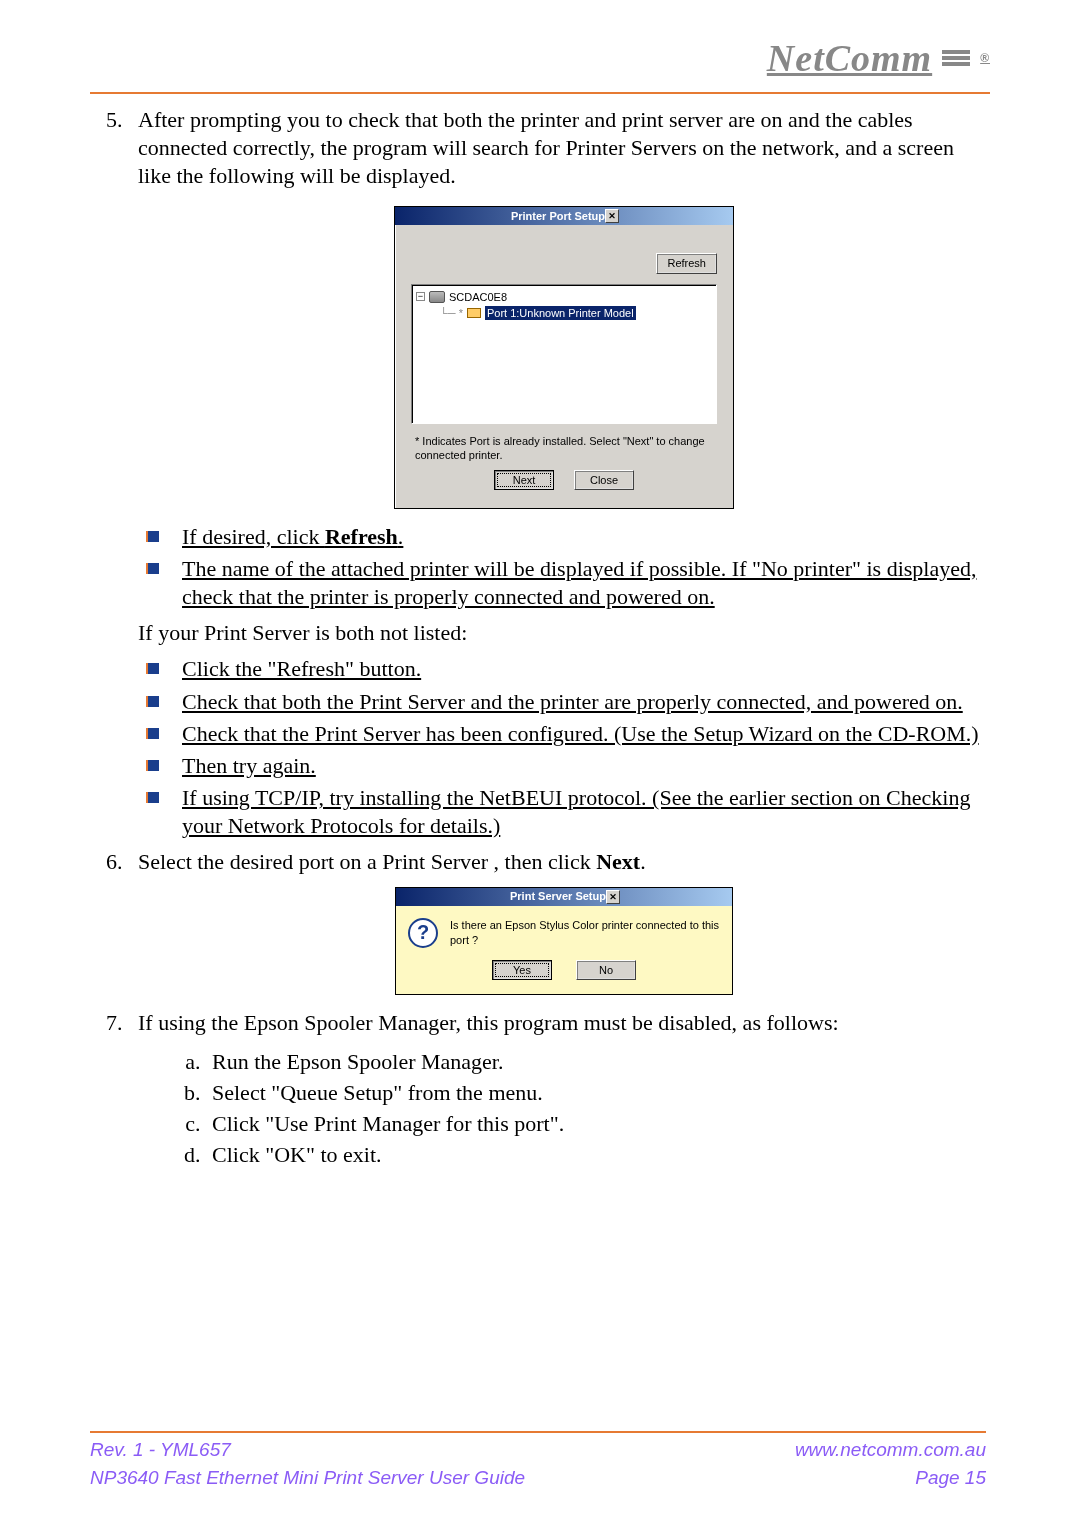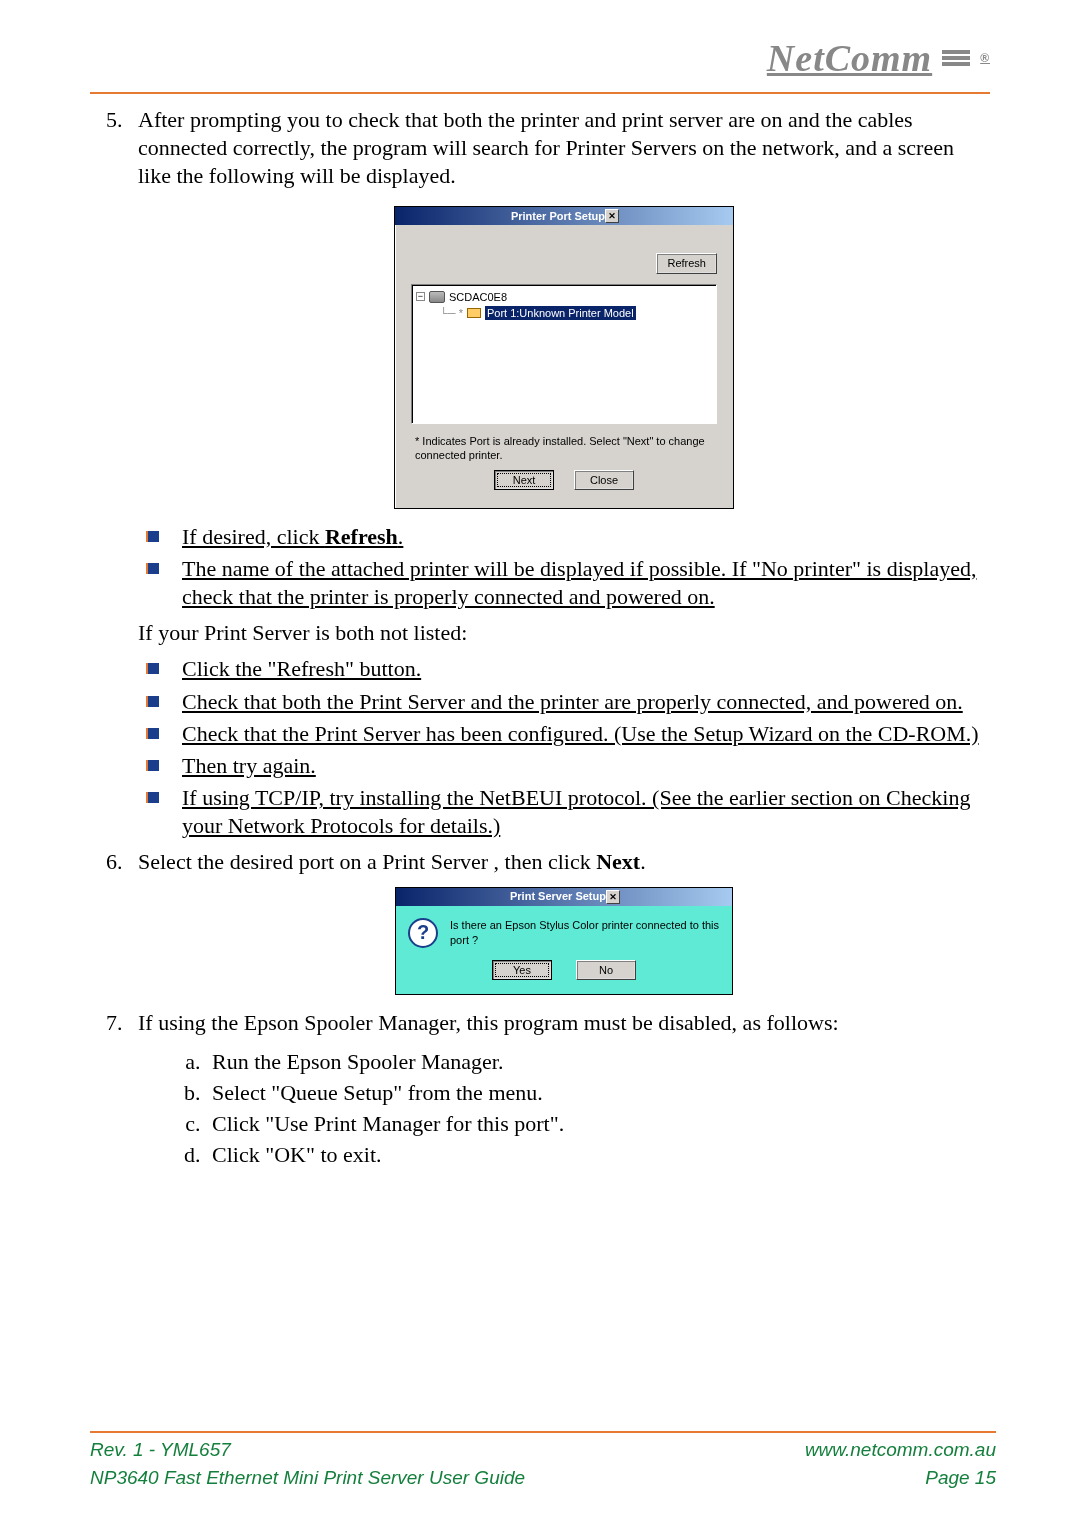--- a/index.html
+++ b/index.html
@@ -222,21 +222,21 @@
       border-left: 2px solid #e67a33;
     }
     .subtext {
       font-size: 22px;
       line-height: 1.28;
     }
     
     .dialog2 {
       width: 338px;
       margin: 10px auto 14px auto;
-      background: #5eead4;
+      background: #fef9c3;
       border: 1px solid #000;
       font-family: Tahoma, sans-serif;
       font-size: 11px;
     }
     .dialog2-body {
       display: flex;
       align-items: center;
       gap: 12px;
       padding: 12px;
     }
@@ -272,25 +272,25 @@
     }
     .footer-hr {
       border: none;
       border-top: 2px solid #e67a33;
       margin-top: 0;
     }
     .footer {
       position: absolute;
       bottom: 40px;
       left: 90px;
-      right: 84px;
+      right: 94px;
       font-family: Arial, Helvetica, sans-serif;
       font-style: italic;
       font-size: 19px;
-      color: #15803d;
+      color: #8b5cf6;
     }
     .footer-row {
       display: flex;
       justify-content: space-between;
       margin-top: 6px;
     }
     b { font-weight: bold; }
   </style>
 </head>
 <body>

